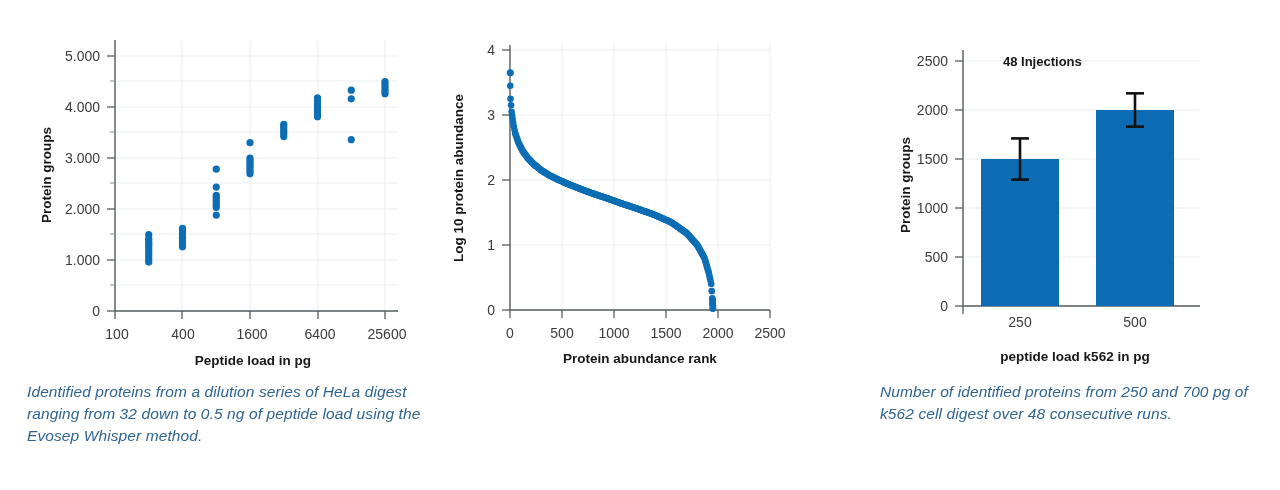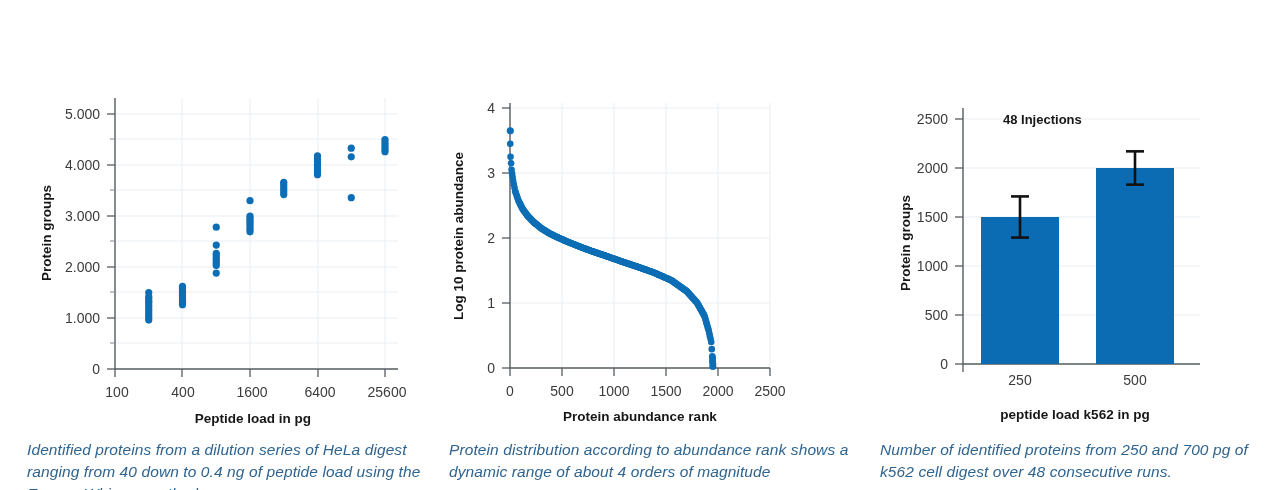--- a/index.html
+++ b/index.html
@@ -8,21 +8,20 @@
     background:#ffffff;
     font-family:"Liberation Sans", sans-serif;
     color:#1a1a1a;
     overflow:hidden;
   }
   .figure-row{
     display:flex;
     width:1280px;
     height:490px;
     box-sizing:border-box;
-    align-items:center;
   }
   .panel{
     position:relative;
     box-sizing:border-box;
   }
   .panel-a{width:440px;}
   .panel-b{width:430px;}
   .panel-c{width:410px;}
   .caption{
     font-style:italic;
@@ -183,21 +182,21 @@
           <circle cx="351.25" cy="98.84" r="3.6" fill="#0d6eb5"></circle>
           <circle cx="351.25" cy="139.64" r="3.6" fill="#0d6eb5"></circle>
           <circle cx="385.00" cy="81.50" r="3.6" fill="#0d6eb5"></circle>
           <circle cx="385.00" cy="84.05" r="3.6" fill="#0d6eb5"></circle>
           <circle cx="385.00" cy="86.60" r="3.6" fill="#0d6eb5"></circle>
           <circle cx="385.00" cy="89.15" r="3.6" fill="#0d6eb5"></circle>
           <circle cx="385.00" cy="91.70" r="3.6" fill="#0d6eb5"></circle>
           <circle cx="385.00" cy="93.74" r="3.6" fill="#0d6eb5"></circle>
         </g>
     </svg>
-    <div class="caption cap-a">Identified proteins from a dilution series of HeLa digest ranging from 40 down to 0.4 ng of peptide load using the Evosep Whisper method.</div>
+    <div class="caption cap-a">Identified proteins from a dilution series of HeLa digest ranging from 32 down to 0.5 ng of peptide load using the Evosep Whisper method.</div>
   </div>
 
   <div class="panel panel-b">
     <svg width="430" height="375" viewBox="0 0 430 375">
       <g>
         <line class="grid" x1="70" y1="50" x2="330" y2="50"></line>
         <line class="grid" x1="70" y1="115" x2="330" y2="115"></line>
         <line class="grid" x1="70" y1="180" x2="330" y2="180"></line>
         <line class="grid" x1="70" y1="245" x2="330" y2="245"></line>
         <line class="grid" x1="122" y1="45" x2="122" y2="310"></line>
@@ -574,21 +573,20 @@
           <circle cx="272.80" cy="308.70" r="3.3" fill="#0d6eb5"></circle>
           <circle cx="272.59" cy="299.60" r="3.3" fill="#0d6eb5"></circle>
           <circle cx="272.65" cy="301.03" r="3.3" fill="#0d6eb5"></circle>
           <circle cx="272.72" cy="302.46" r="3.3" fill="#0d6eb5"></circle>
           <circle cx="272.78" cy="303.89" r="3.3" fill="#0d6eb5"></circle>
           <circle cx="272.84" cy="305.32" r="3.3" fill="#0d6eb5"></circle>
           <circle cx="272.90" cy="306.75" r="3.3" fill="#0d6eb5"></circle>
           <circle cx="272.97" cy="308.18" r="3.3" fill="#0d6eb5"></circle>
         </g>
     </svg>
-    <div class="caption cap-b">Protein distribution according to abundance rank shows a dynamic range of about 4 orders of magnitude</div>
   </div>
 
   <div class="panel panel-c">
     <svg width="410" height="375" viewBox="0 0 410 375">
       <g>
         <line class="grid" x1="93" y1="61" x2="330" y2="61"></line>
         <line class="grid" x1="93" y1="110" x2="330" y2="110"></line>
         <line class="grid" x1="93" y1="159" x2="330" y2="159"></line>
         <line class="grid" x1="93" y1="208" x2="330" y2="208"></line>
         <line class="grid" x1="93" y1="257" x2="330" y2="257"></line>

